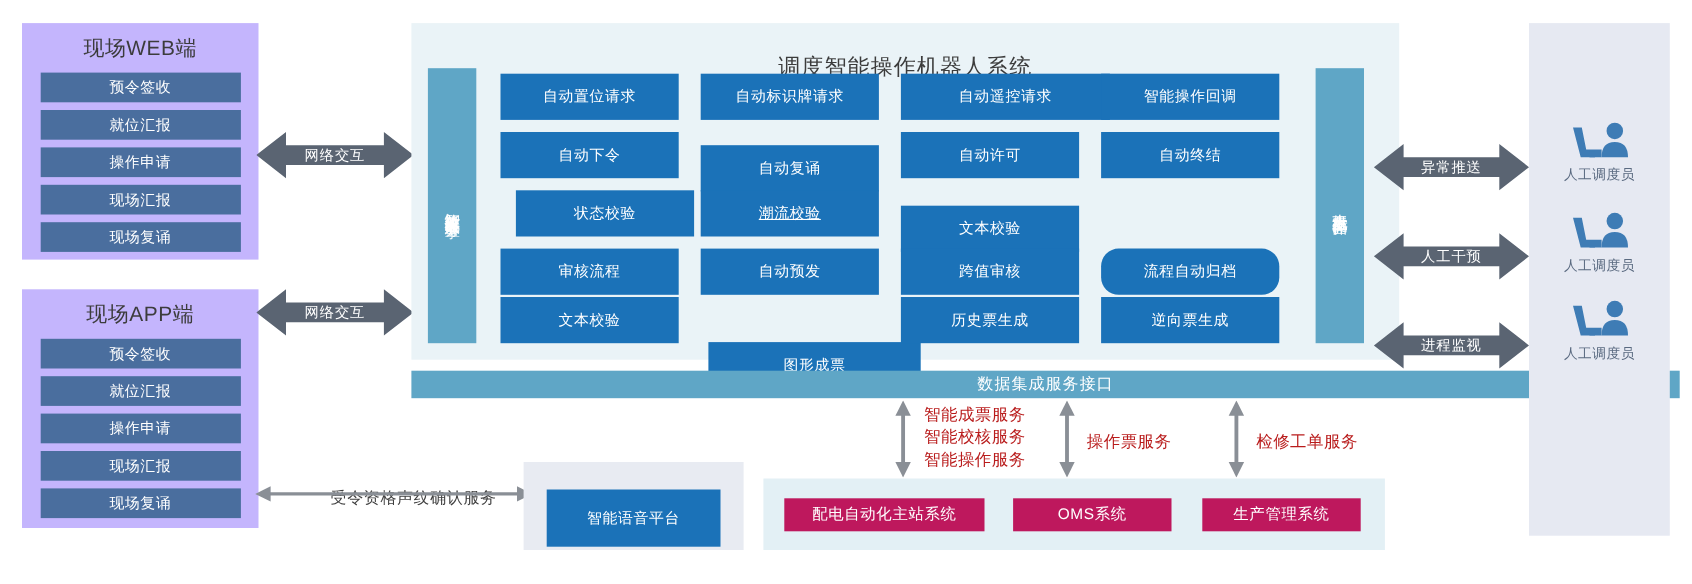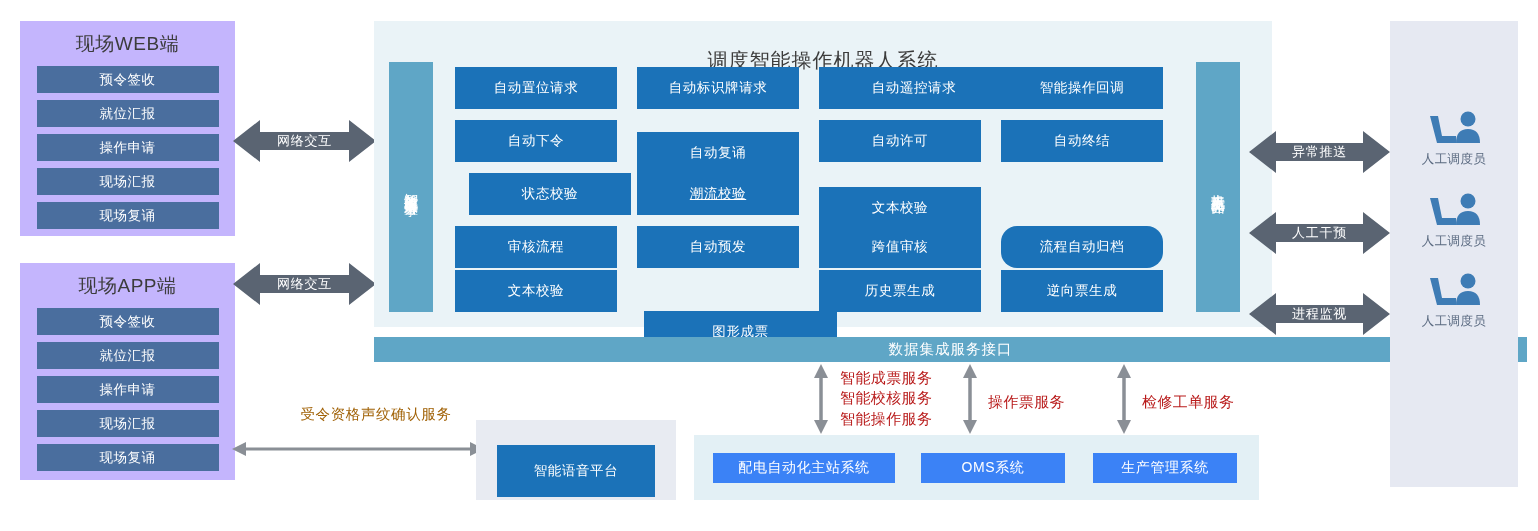--- a/index.html
+++ b/index.html
@@ -60,39 +60,39 @@
 
   
   .voice-panel { background: #E8EBF2; }
   .voice-box {
     background: #1B72B8; color: #ffffff;
     display: flex; align-items: center; justify-content: center;
     font-size: 13.5px; letter-spacing: 0.6px; margin-top: 13px;
   }
   .systems-panel { background: #E3F0F5; }
   .sys-box {
-    background: #3b82f6; color: #ffffff;
+    background: #be185d; color: #ffffff;
     display: flex; align-items: center; justify-content: center;
     font-size: 14px; letter-spacing: 0.6px;
   }
 
   
   .operators-panel { background: #E6E9F2; }
   .operator { display: flex; flex-direction: column; align-items: center; }
   .operator-label { font-size: 12.5px; color: #5a6a80; margin-top: 1px; letter-spacing: 0.4px; }
 
   
   .fat-arrow { position: absolute; }
   .fat-arrow .lbl {
     position: absolute; inset: 0;
     display: flex; align-items: center; justify-content: center;
     color: #ffffff; font-size: 13px; letter-spacing: 0.8px;
     pointer-events: none;
   }
-  .thin-label { position: absolute; font-size: 14.5px; color: #a16207; letter-spacing: 0.6px; }
+  .thin-label { position: absolute; font-size: 14.5px; color: #404040; letter-spacing: 0.6px; margin-top: 38px; }
   .svc-label {
     position: absolute; font-size: 15px; color: #b91c1c;
     line-height: 1.35; letter-spacing: 0.4px; white-space: pre-line;
   }
 </style>
 </head>
 <body>
 
 <div class="stage">
 

